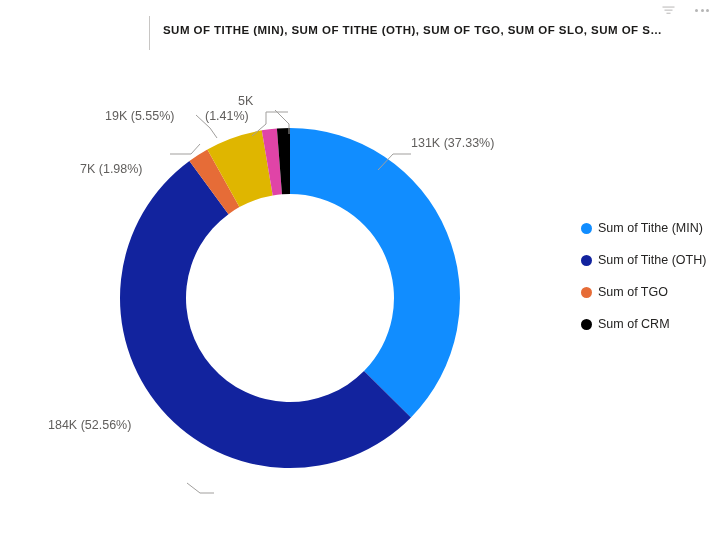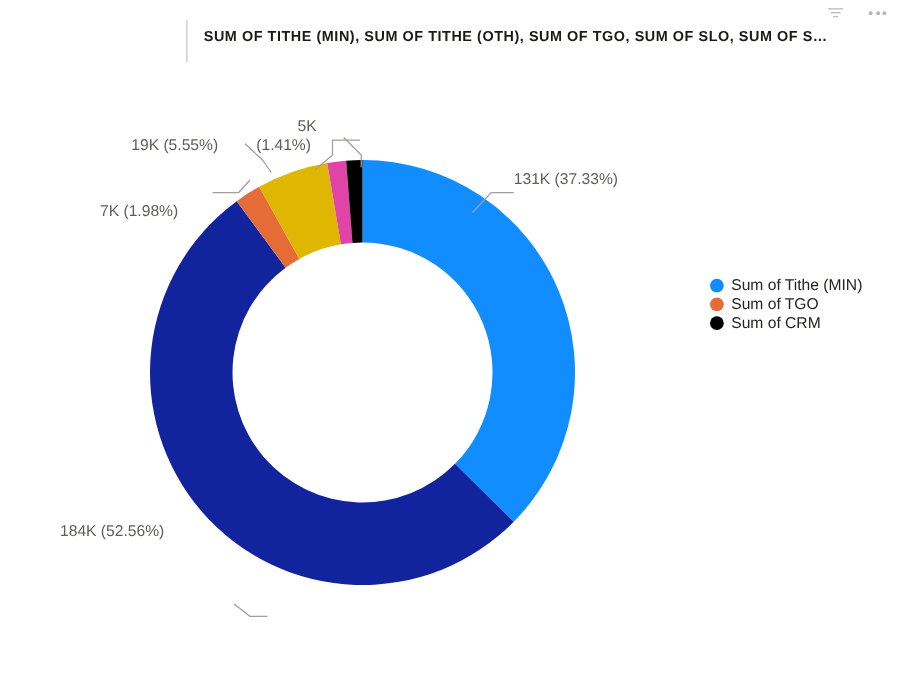--- a/index.html
+++ b/index.html
@@ -117,25 +117,25 @@
   .slice-label {
     position: absolute;
     font-size: 12.5px;
     color: #605e5c;
     white-space: nowrap;
   }
 
   
   #legend {
     position: absolute;
-    left: 568px;
+    left: 581px;
     top: 155px;
     display: flex;
     flex-direction: column;
-    gap: 1px;
+    gap: 18px;
   }
   .legend-item {
     display: flex;
     align-items: center;
     gap: 6px;
     cursor: pointer;
   }
   .legend-dot {
     width: 11px;
     height: 11px;
@@ -208,20 +208,24 @@
   <div class="slice-label" style="left:205px; top:43px;">(1.41%)</div>
 
   <div class="slice-label" style="left:238px; top:28px;">5K</div>
 
   <div id="legend">
     <div class="legend-item">
       <span class="legend-dot" style="background:#118DFF"></span>
       <span class="legend-text">Sum of Tithe (MIN)</span>
     </div>
     <div class="legend-item">
+      <span class="legend-dot" style="background:#12239E"></span>
+      <span class="legend-text">Sum of Tithe (OTH)</span>
+    </div>
+    <div class="legend-item">
       <span class="legend-dot" style="background:#E66C37"></span>
       <span class="legend-text">Sum of TGO</span>
     </div>
     <div class="legend-item">
       <span class="legend-dot" style="background:#000000"></span>
       <span class="legend-text">Sum of CRM</span>
     </div>
   </div>
 </div>
 

